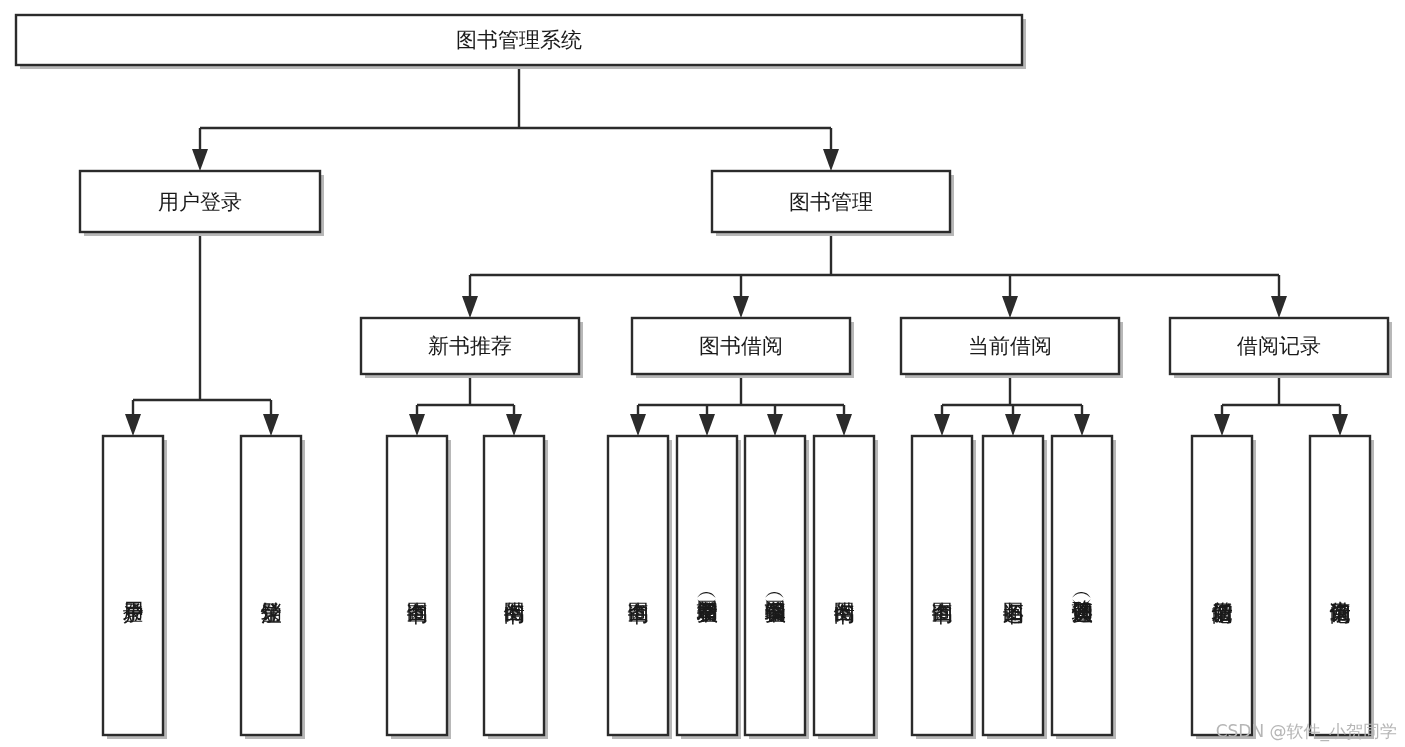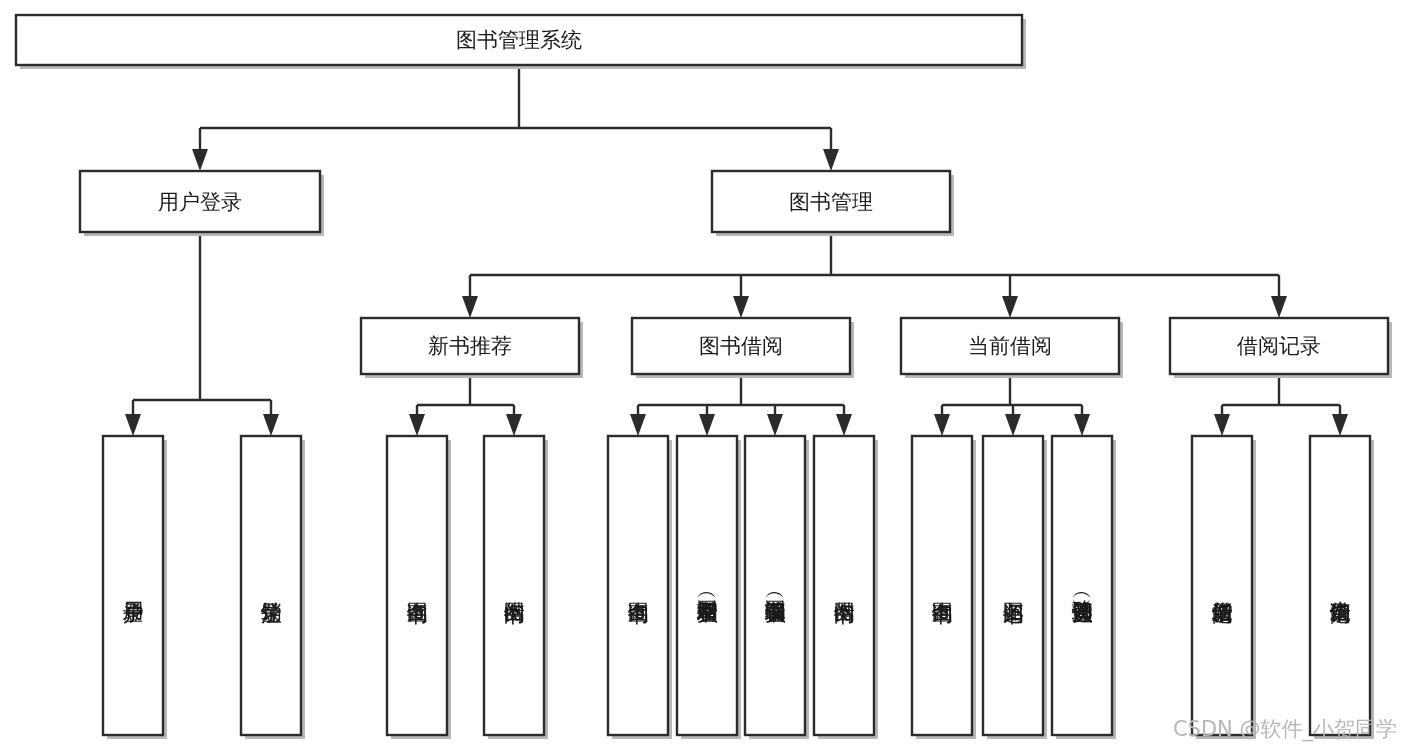--- a/index.html
+++ b/index.html
@@ -62,21 +62,21 @@
     writing-mode: vertical-rl;
     text-orientation: upright;
     white-space: nowrap;
     pointer-events: none;
   }
   .watermark {
     position: absolute;
     right: 8px;
     bottom: 4px;
     color: #b6b6b6;
-    font-size: 21px;
+    font-size: 17px;
     font-family: "DejaVu Sans", "Liberation Sans", sans-serif;
     white-space: nowrap;
     pointer-events: none;
   }
 </style>
 </head>
 <body>
 
 <div id="diagram-root">
   <svg class="flow-canvas" id="flow-canvas" viewBox="0 0 1405 747" xmlns="http://www.w3.org/2000/svg">

